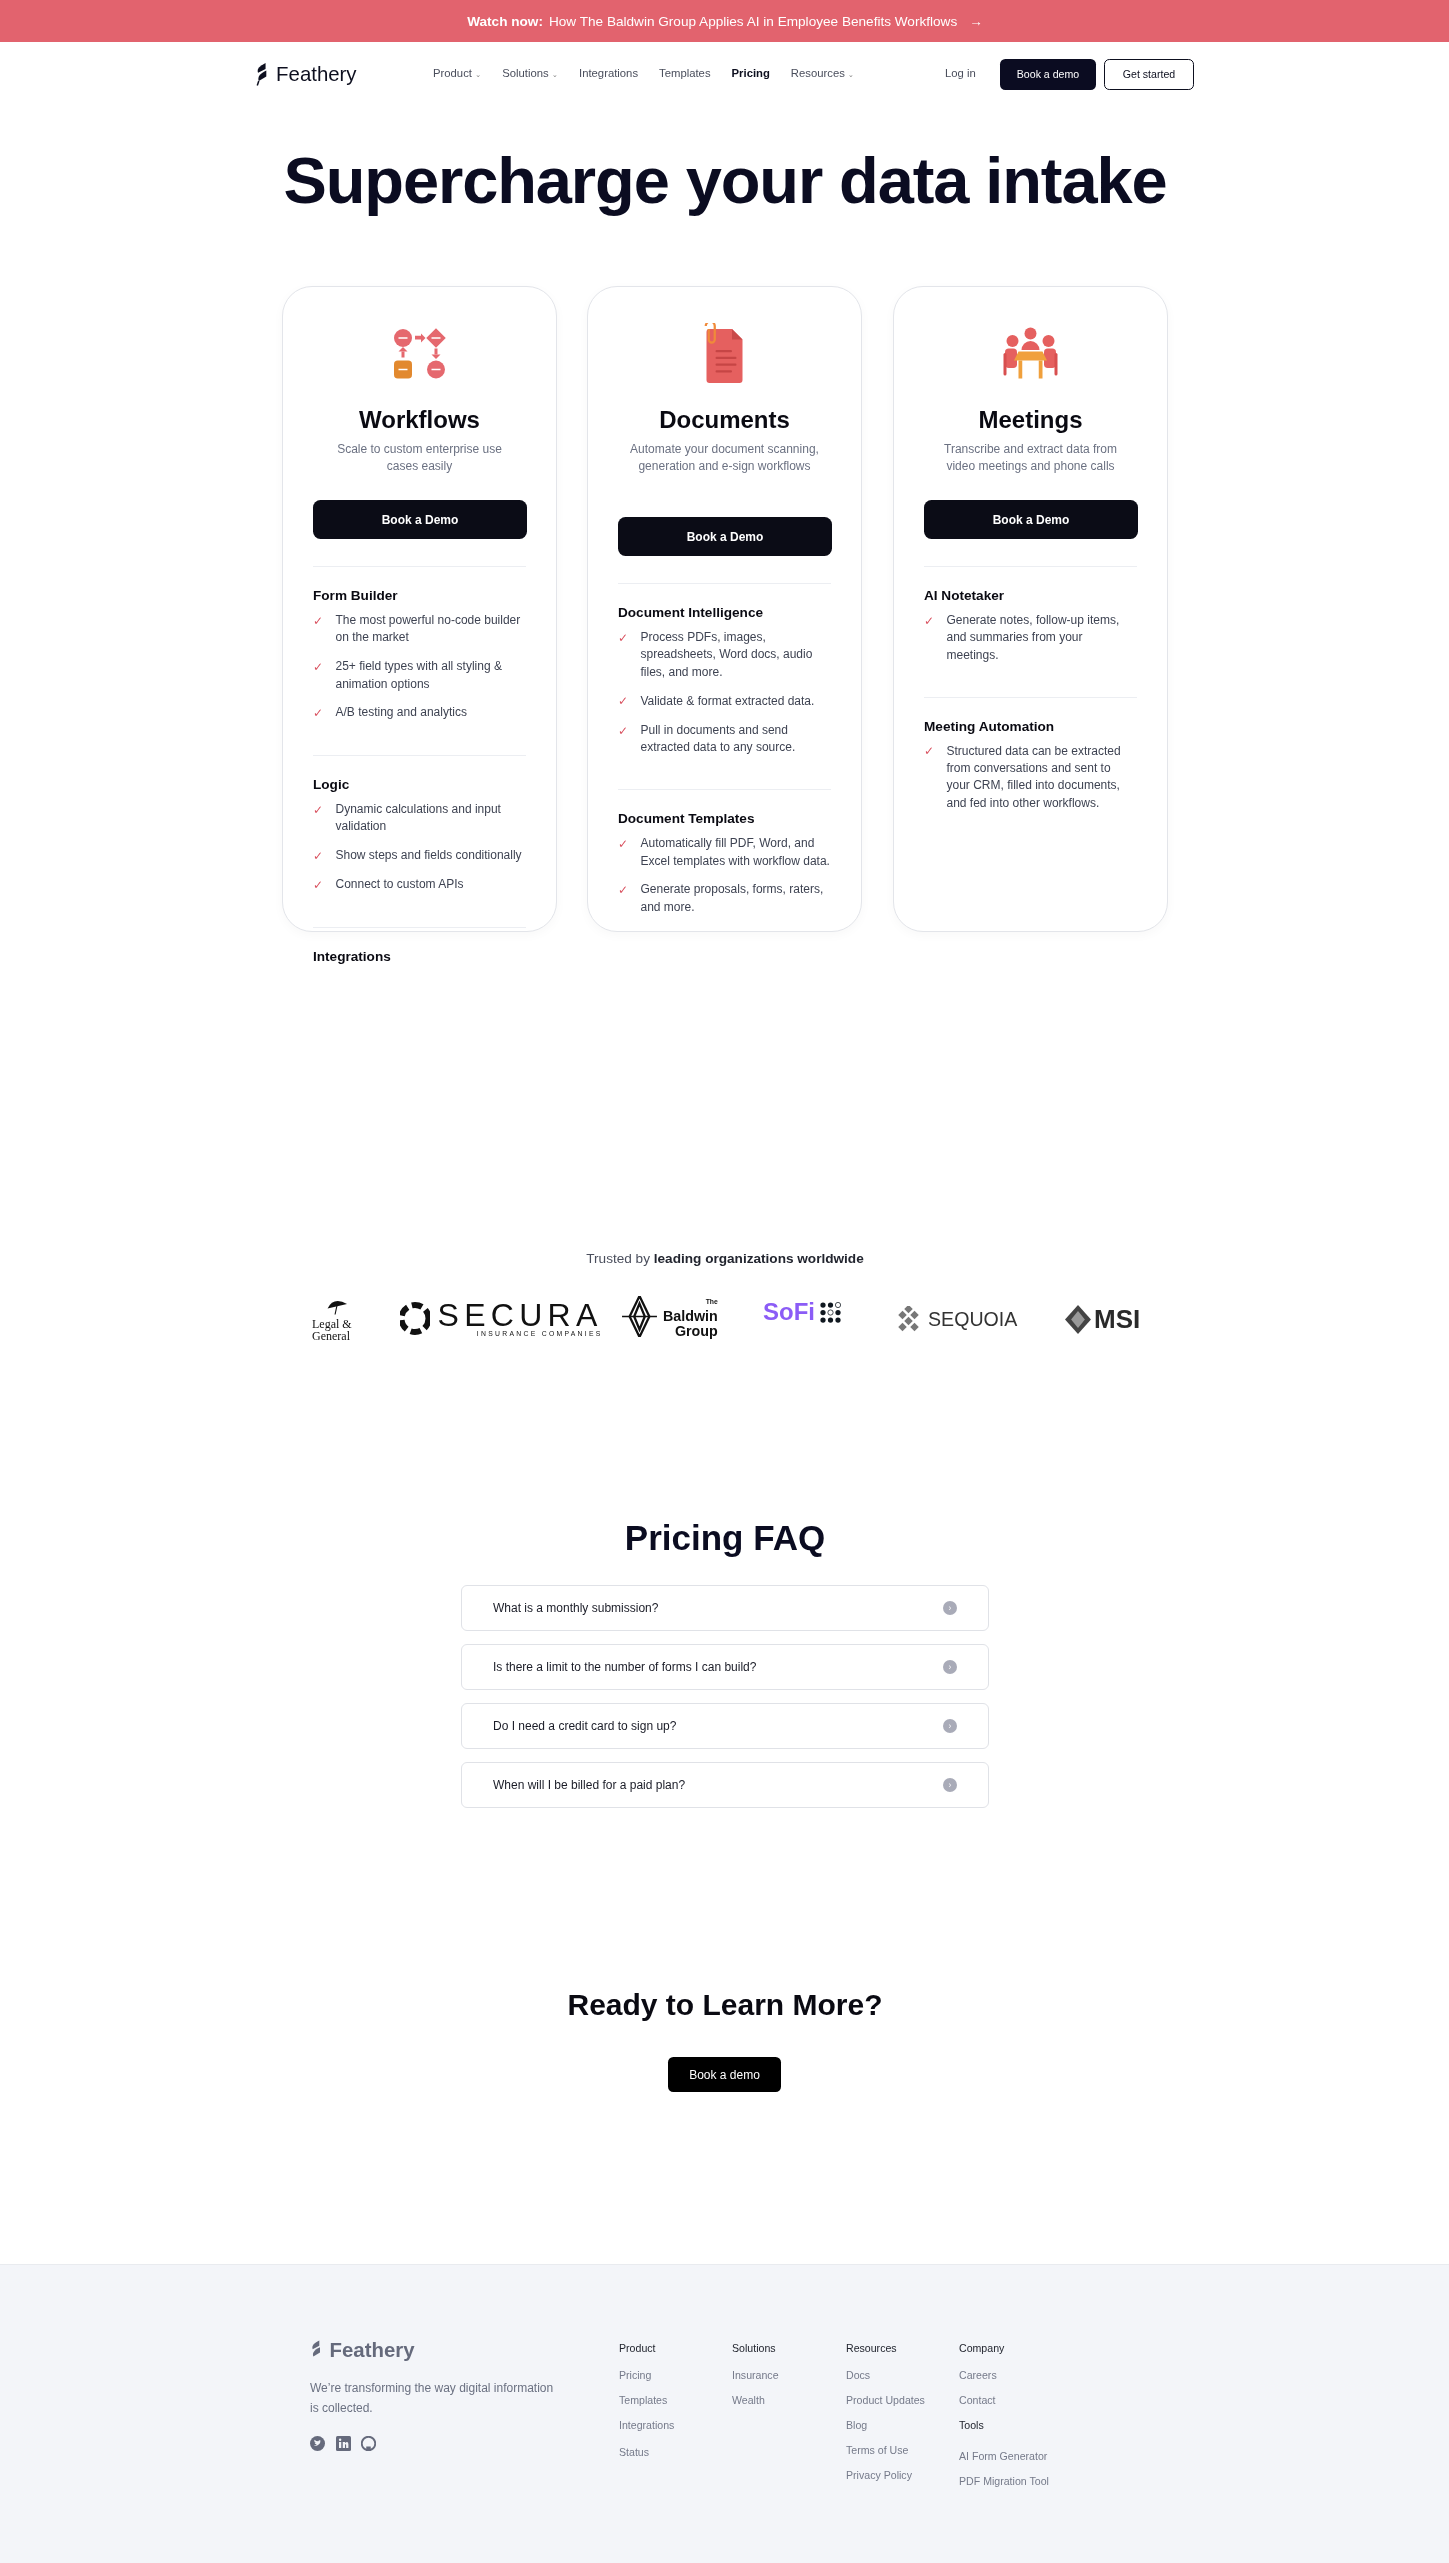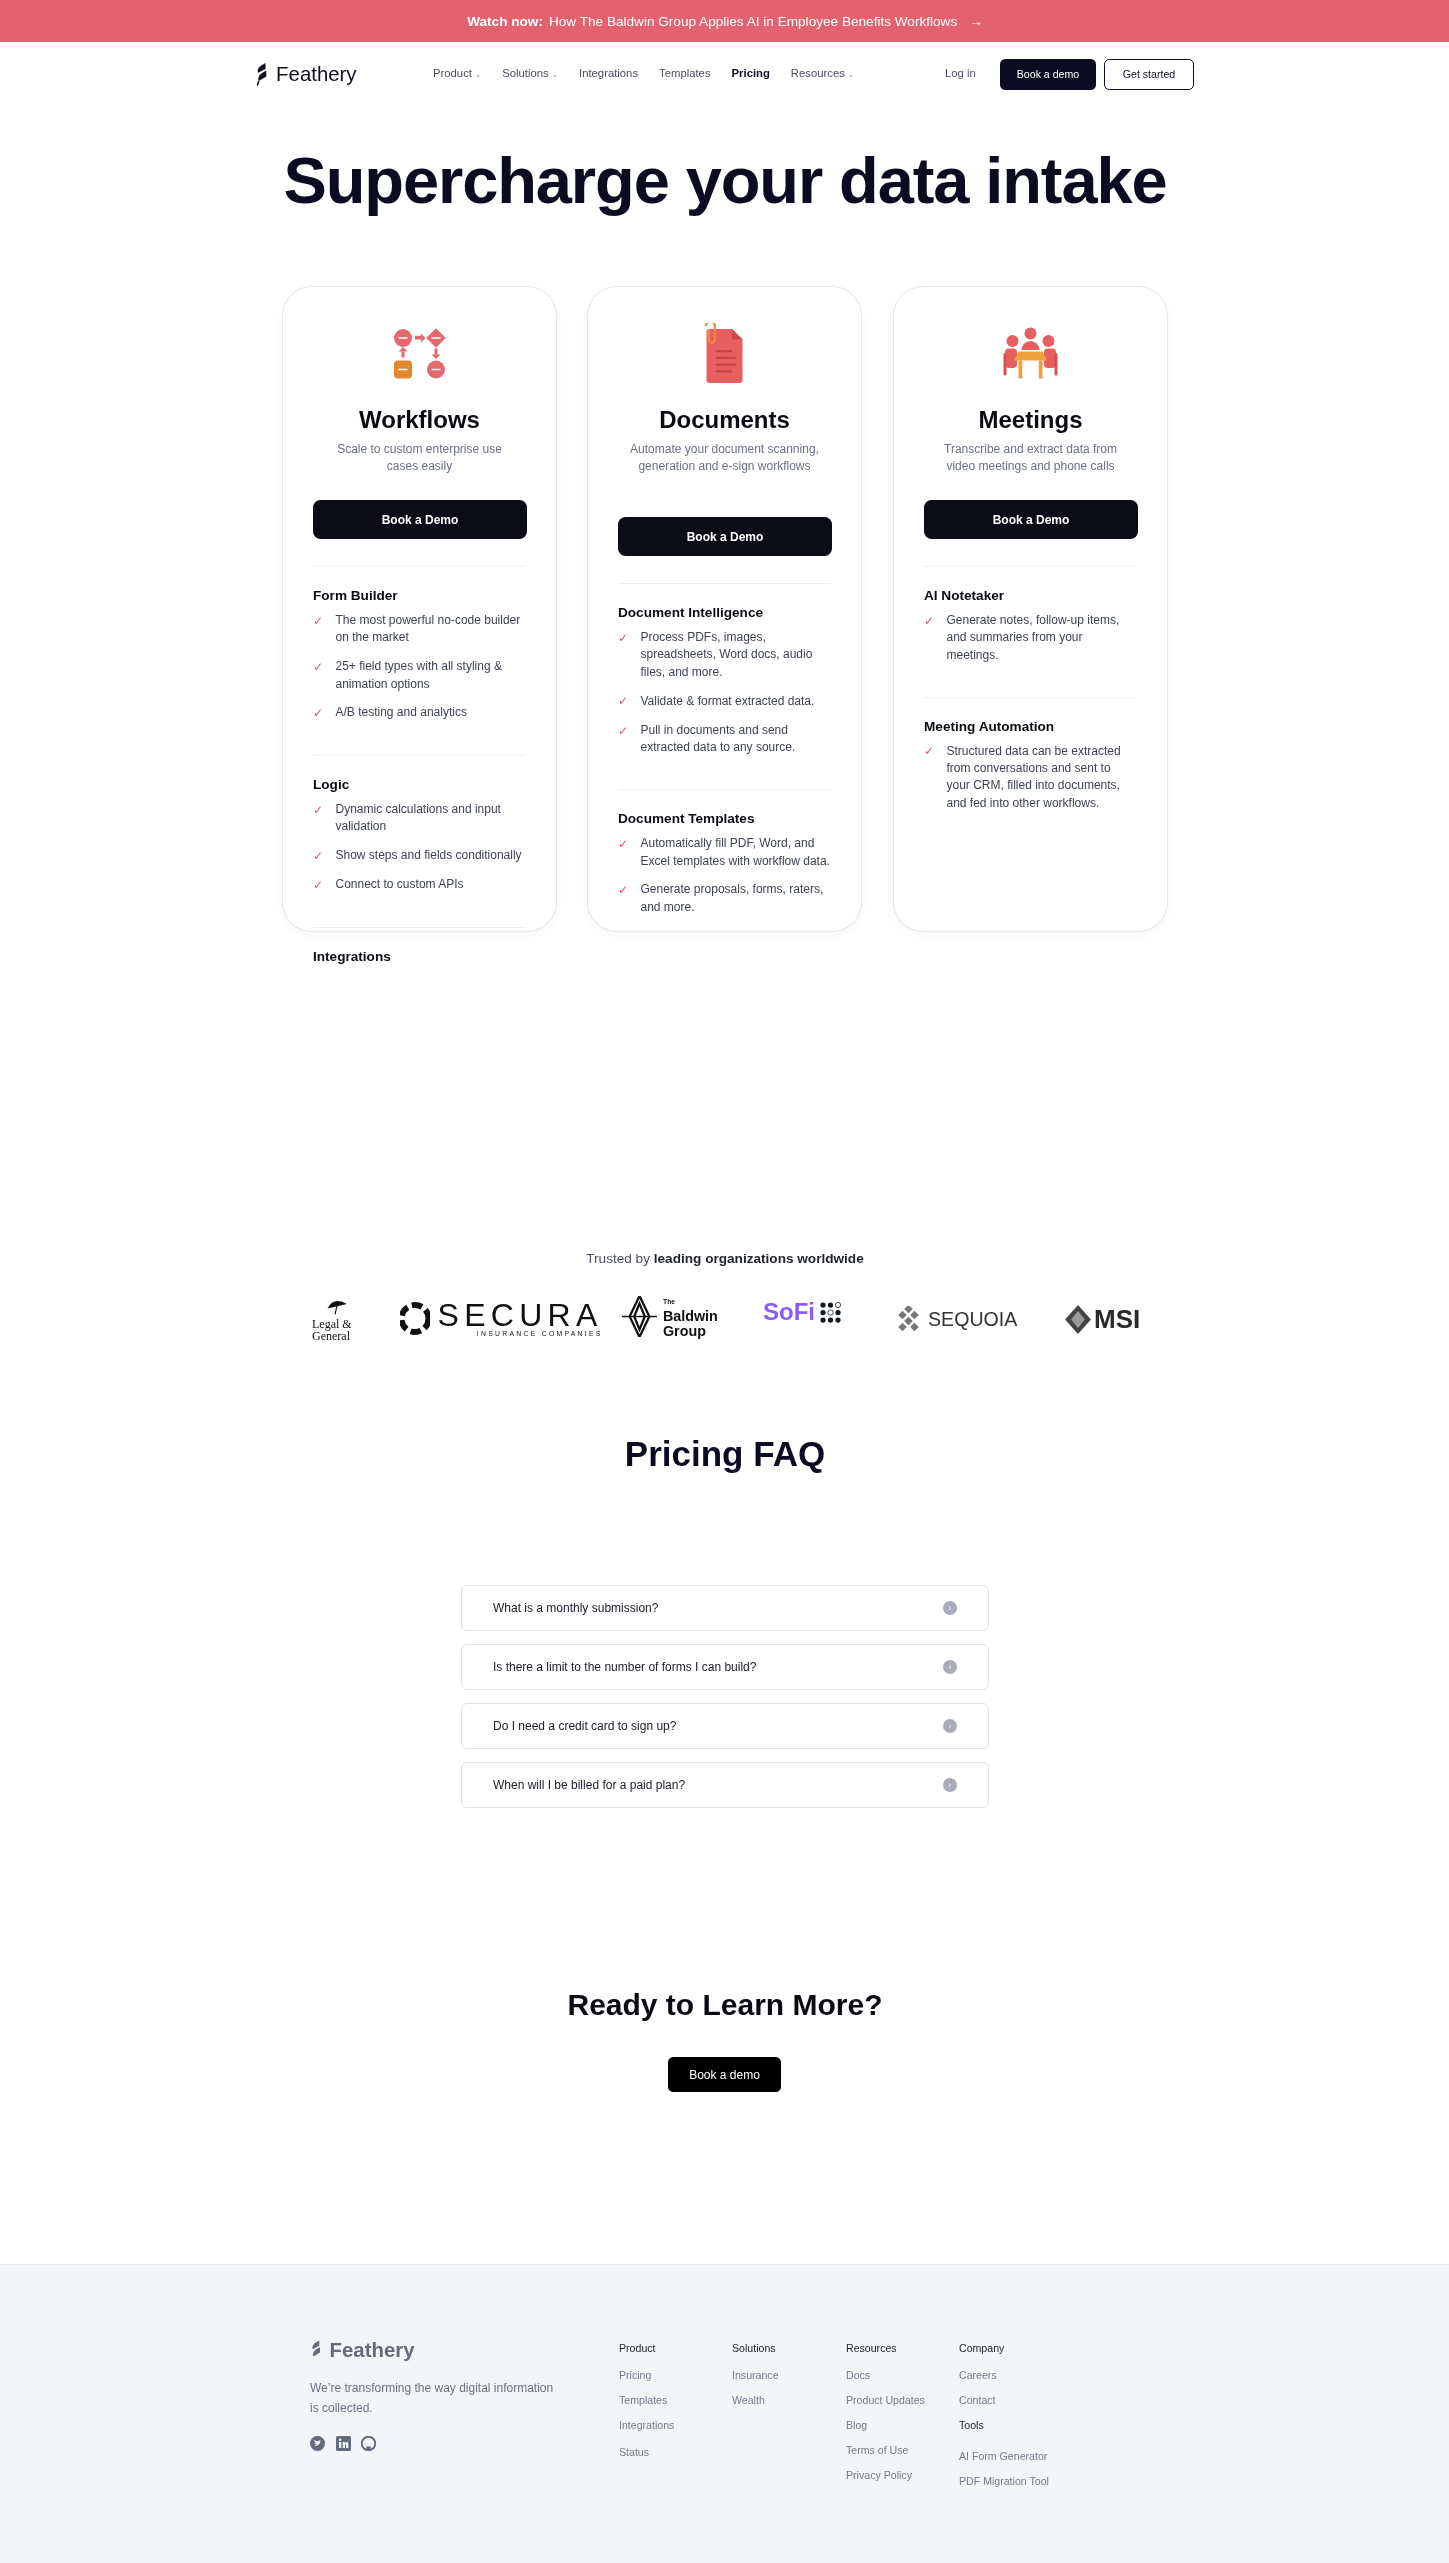--- a/index.html
+++ b/index.html
@@ -27,21 +27,21 @@
   .sec { border-top: 0.8px solid #eceef2; padding-top: 21px; padding-bottom: 21px; }
   .sec h4 { font-size: 13.6px; font-weight: 700; color: #0a0a12; margin-bottom: 9px; }
   .sec ul { list-style: none; }
   .sec li { display: flex; gap: 7.5px; font-size: 12px; color: #3e4352; line-height: 17.4px; margin-bottom: 11.3px; }
   .sec li .check { flex: 0 0 15px; color: #d9515f; font-size: 12px; font-weight: 700; padding-top: 0.8px; }
   .sec p { font-size: 12px; color: #3e4352; line-height: 17.4px; }
   .trusted { position: absolute; top: 1251px; left: 0; width: 1450px; text-align: center; font-size: 13.6px; color: #4a4e5c; }
   .trusted b { color: #22252f; font-weight: 700; }
   .logos { position: absolute; top: 1295px; left: 306px; width: 842px; height: 45px; }
   .lg { position: absolute; color: #111; font-weight: 700; }
-  .faq-title { position: absolute; top: 1434px; left: 0; width: 1450px; text-align: center; font-size: 35px; font-weight: 700; color: #0b0c21; }
+  .faq-title { position: absolute; top: 1518px; left: 0; width: 1450px; text-align: center; font-size: 35px; font-weight: 700; color: #0b0c21; }
   .faq { position: absolute; left: 461px; width: 528px; height: 46px; border: 1.1px solid #e0e2e7; border-radius: 6px; background: #fff; display: flex; align-items: center; justify-content: space-between; padding: 0 31px; }
   .faq span.q { font-size: 12px; color: #1a1c27; }
   .faq .circ { width: 14.3px; height: 14.3px; border-radius: 50%; background: #a9abb8; color: #fff; font-size: 8.3px; display: flex; align-items: center; justify-content: center; }
   .ready-title { position: absolute; top: 1988px; left: 0; width: 1450px; text-align: center; font-size: 30px; font-weight: 700; color: #0a0a12; }
   .ready-btn { position: absolute; top: 2057px; left: 668px; width: 113px; height: 35px; background: #000; border-radius: 5.3px; color: #fff; font-size: 12px; display: flex; align-items: center; justify-content: center; }
   .footer { position: absolute; top: 2264px; left: 0; width: 1450px; height: 299px; background: #f3f5f9; border-top: 0.8px solid #e9ebef; }
   .f-logo { position: absolute; left: 310px; top: 74px; display: flex; align-items: center; gap: 7.5px; font-size: 20.4px; font-weight: 700; color: #656a7c; }
   .f-logo svg { width: 12px; height: 21px; }
   .f-tag { position: absolute; left: 310px; top: 113px; width: 249px; font-size: 12px; line-height: 20.4px; color: #6b7182; }
   .f-social { position: absolute; left: 310px; top: 171px; display: flex; gap: 10.6px; }
@@ -252,21 +252,21 @@
   </div>
   <div class="lg" style="left:94px; top:4.5px; display:flex; align-items:center; gap:7.5px;">
     <svg width="30" height="33" viewBox="0 0 40 44">
         <circle cx="20" cy="22" r="18" fill="none" stroke="#111" stroke-width="8" stroke-dasharray="14 6"></circle>
       </svg>
     <div>
       <div style="font-size:32px; font-weight:400; letter-spacing:5.3px; line-height:30px;">SECURA</div>
       <div style="font-size:6.8px; font-weight:400; letter-spacing:2.3px; text-align:right;">INSURANCE COMPANIES</div>
     </div>
   </div>
-  <div class="lg" style="left:316px; top:0px; display:flex; align-items:center; gap:6px;">
+  <div class="lg" style="left:316px; top:0px; display:flex; align-items:center; gap:6px;text-align:right;">
     <svg width="35" height="41" viewBox="0 0 46 54">
         <path d="M23 0 L36 27 L23 54 L10 27 Z M23 10 L30 27 L23 44 L16 27 Z" fill="none" stroke="#111" stroke-width="3"></path>
         <path d="M0 27 H46" stroke="#111" stroke-width="2"></path>
       </svg>
     <div style="line-height:14.3px;">
       <div style="font-size:6.8px;">The</div>
       <div style="font-size:14.3px;">Baldwin</div>
       <div style="font-size:14.3px;">Group</div>
     </div>
   </div>

